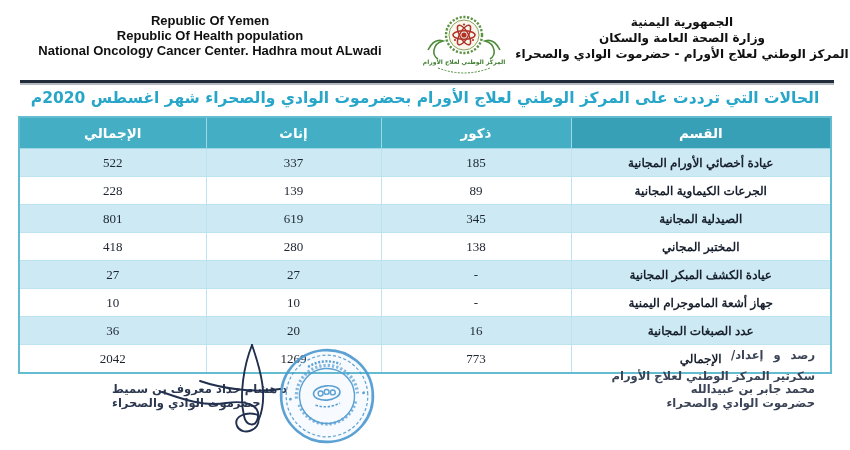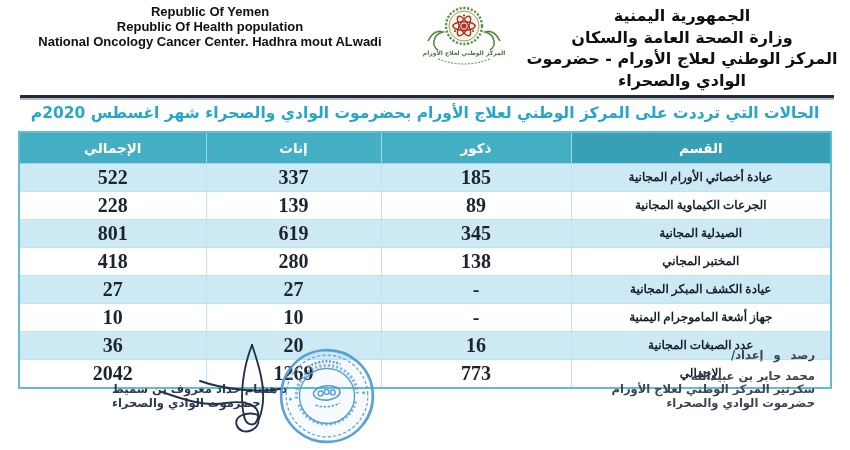--- a/index.html
+++ b/index.html
@@ -1,38 +1,38 @@
 <!DOCTYPE html>
 <html lang="ar"><head>
 <meta charset="utf-8">
 <style>
   html,body{margin:0;padding:0;background:#fff;}
   .page{position:relative;width:850px;height:450px;background:#ffffff;overflow:hidden;
         outline:1px solid #d6d6d6;font-family:"DejaVu Sans",sans-serif;}
   
-  .letterhead{display:flex;align-items:flex-start;padding-top:5px;}
+  .letterhead{display:flex;align-items:flex-start;padding-top:14px;}
   .lh-en{flex:0 0 420px;text-align:center;font-family:"Liberation Sans","DejaVu Sans",sans-serif;
          font-weight:bold;font-size:13px;line-height:1.15;color:#101010;}
   .lh-logo{flex:0 0 88px;display:flex;justify-content:center;}
-  .lh-ar{flex:1;text-align:center;direction:rtl;font-weight:bold;font-size:16px;
+  .lh-ar{flex:1;text-align:center;direction:rtl;font-weight:bold;font-size:12px;
          line-height:1.35;color:#101010;padding-left:6px;}
   .rule{height:3px;background:#222b39;margin:4px 16px 0 20px;box-shadow:0 2px 0 rgba(120,128,140,.55);}
   
   .doc-title{direction:rtl;text-align:center;color:#27a6c9;font-weight:bold;
              font-size:15.5px;margin:6px 10px 9px;}
   
   table.cases{direction:rtl;border-collapse:collapse;width:812px;margin:0 auto;
               border:2px solid #63bcd0;table-layout:fixed;}
   table.cases th{background:#44afc4;color:#ffffff;font-size:13.5px;font-weight:bold;
                  height:28px;border:1px solid #9ed8e4;}
   table.cases th.dept-col{background:#379fb6;margin-top:43px;}
   table.cases td{height:25px;text-align:center;border:1px solid #bce3ef;
                  font-family:"Liberation Serif","DejaVu Serif",serif;
-                 font-size:20px;color:#1c2430;background:#ffffff;font-weight:bold;}
-  table.cases td.dept{font-family:Liberation Serif, serif;font-weight:bold;
+                 font-size:13px;color:#1c2430;background:#ffffff;}
+  table.cases td.dept{font-family:Liberation Sans, sans-serif;font-weight:bold;
                       font-size:12px;color:#18202e;}
   table.cases tr.alt td{background:#cdeaf4;}
   
   .sig-left{position:absolute;left:112px;top:383px;width:230px;text-align:left;direction:rtl;
             font-weight:bold;font-size:11.5px;line-height:1.2;color:#2c3850;}
   .sig-right{position:absolute;left:455px;top:349px;width:360px;direction:rtl;
              font-weight:bold;font-size:11.5px;line-height:1.15;color:#3b4456;}
   .sig-right .heading{margin-bottom:8px;word-spacing:6px;}
   .stamp{position:absolute;left:276px;top:345px;width:102px;height:102px;
          transform:rotate(-5deg);opacity:.92;}
@@ -173,18 +173,18 @@
     <g fill="none" stroke="#22304f" stroke-width="1.9" stroke-linecap="round">
       <path d="M104,8 C96,28 91,58 96,79 C98,89 108,91 110,80 C112,68 98,63 78,66 C56,70 34,62 14,55"></path>
       <path d="M104,8 C113,34 120,60 111,82"></path>
       <path d="M110,80 C114,93 94,100 89,89 C85,79 99,74 110,78"></path>
       <path d="M52,44 C75,52 108,56 132,52"></path>
     </g>
   </svg>
 
   <div class="sig-right">
     <div class="heading">رصد و إعداد/</div>
+    <div>سكرتير  المركز الوطني لعلاج الأورام</div>
     <div>محمد جابر بن عبيدالله</div>
-    <div>سكرتير  المركز الوطني لعلاج الأورام</div>
     <div>حضرموت الوادي والصحراء</div>
   </div>
 
 </div>
 
 </body></html>

